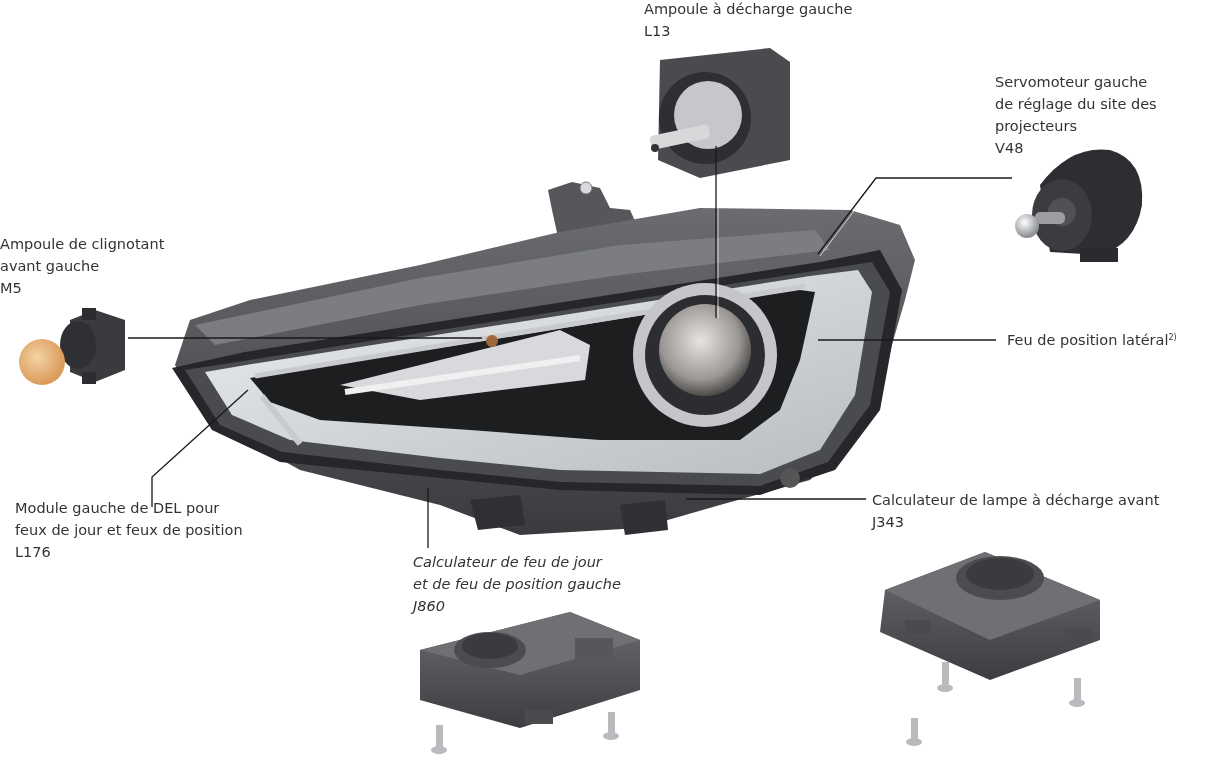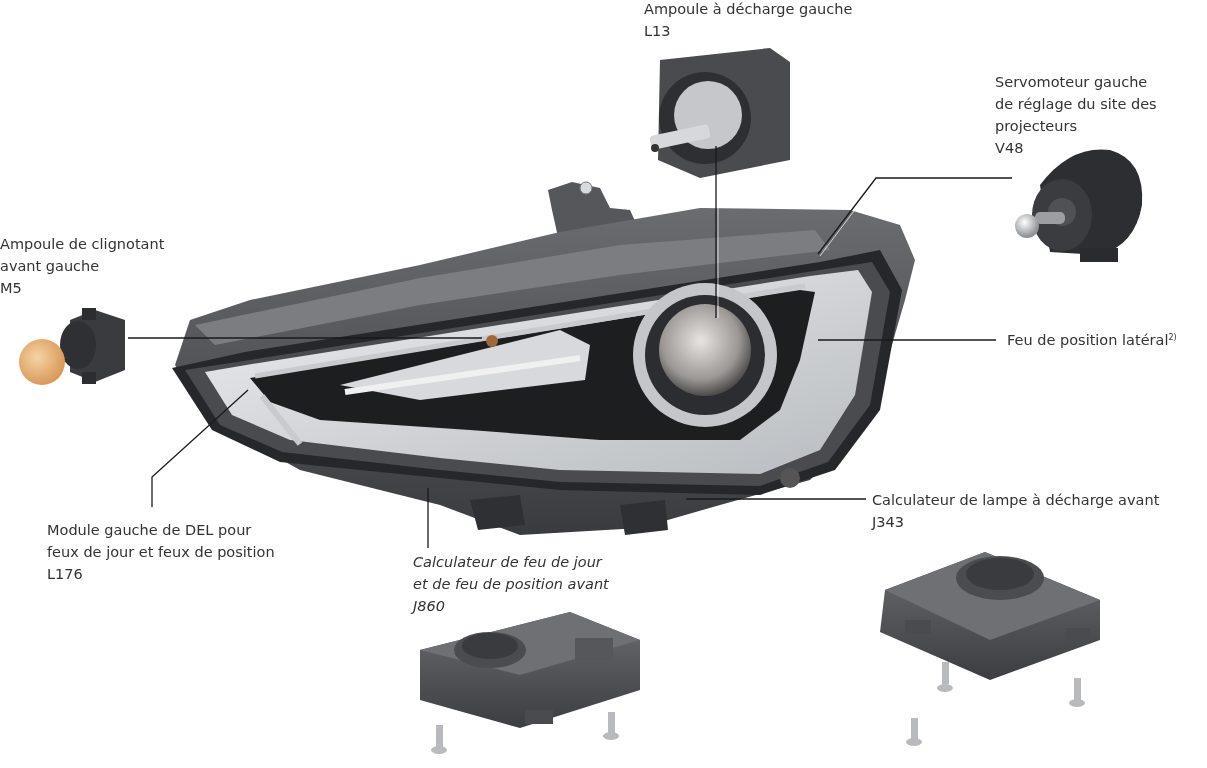--- a/index.html
+++ b/index.html
@@ -175,23 +175,23 @@
 
 <div class="label" style="left:1007px; top:329px;">
   <span>Feu de position latéral</span><sup>2)</sup>
 </div>
 
 <div class="label" style="left:872px; top:489px;">
   <span class="line">Calculateur de lampe à décharge avant</span>
   <span class="line">J343</span>
 </div>
 
-<div class="label" style="left:15px; top:519px;margin-left:32px;">
+<div class="label" style="left:15px; top:497px;">
   <span class="line">Module gauche de DEL pour</span>
   <span class="line">feux de jour et feux de position</span>
   <span class="line">L176</span>
 </div>
 
 <div class="label" style="left:413px; top:551px;font-style:italic;">
   <span class="line">Calculateur de feu de jour</span>
-  <span class="line">et de feu de position avant</span>
+  <span class="line">et de feu de position gauche</span>
   <span class="line">J860</span>
 </div>
 
 </body></html>

